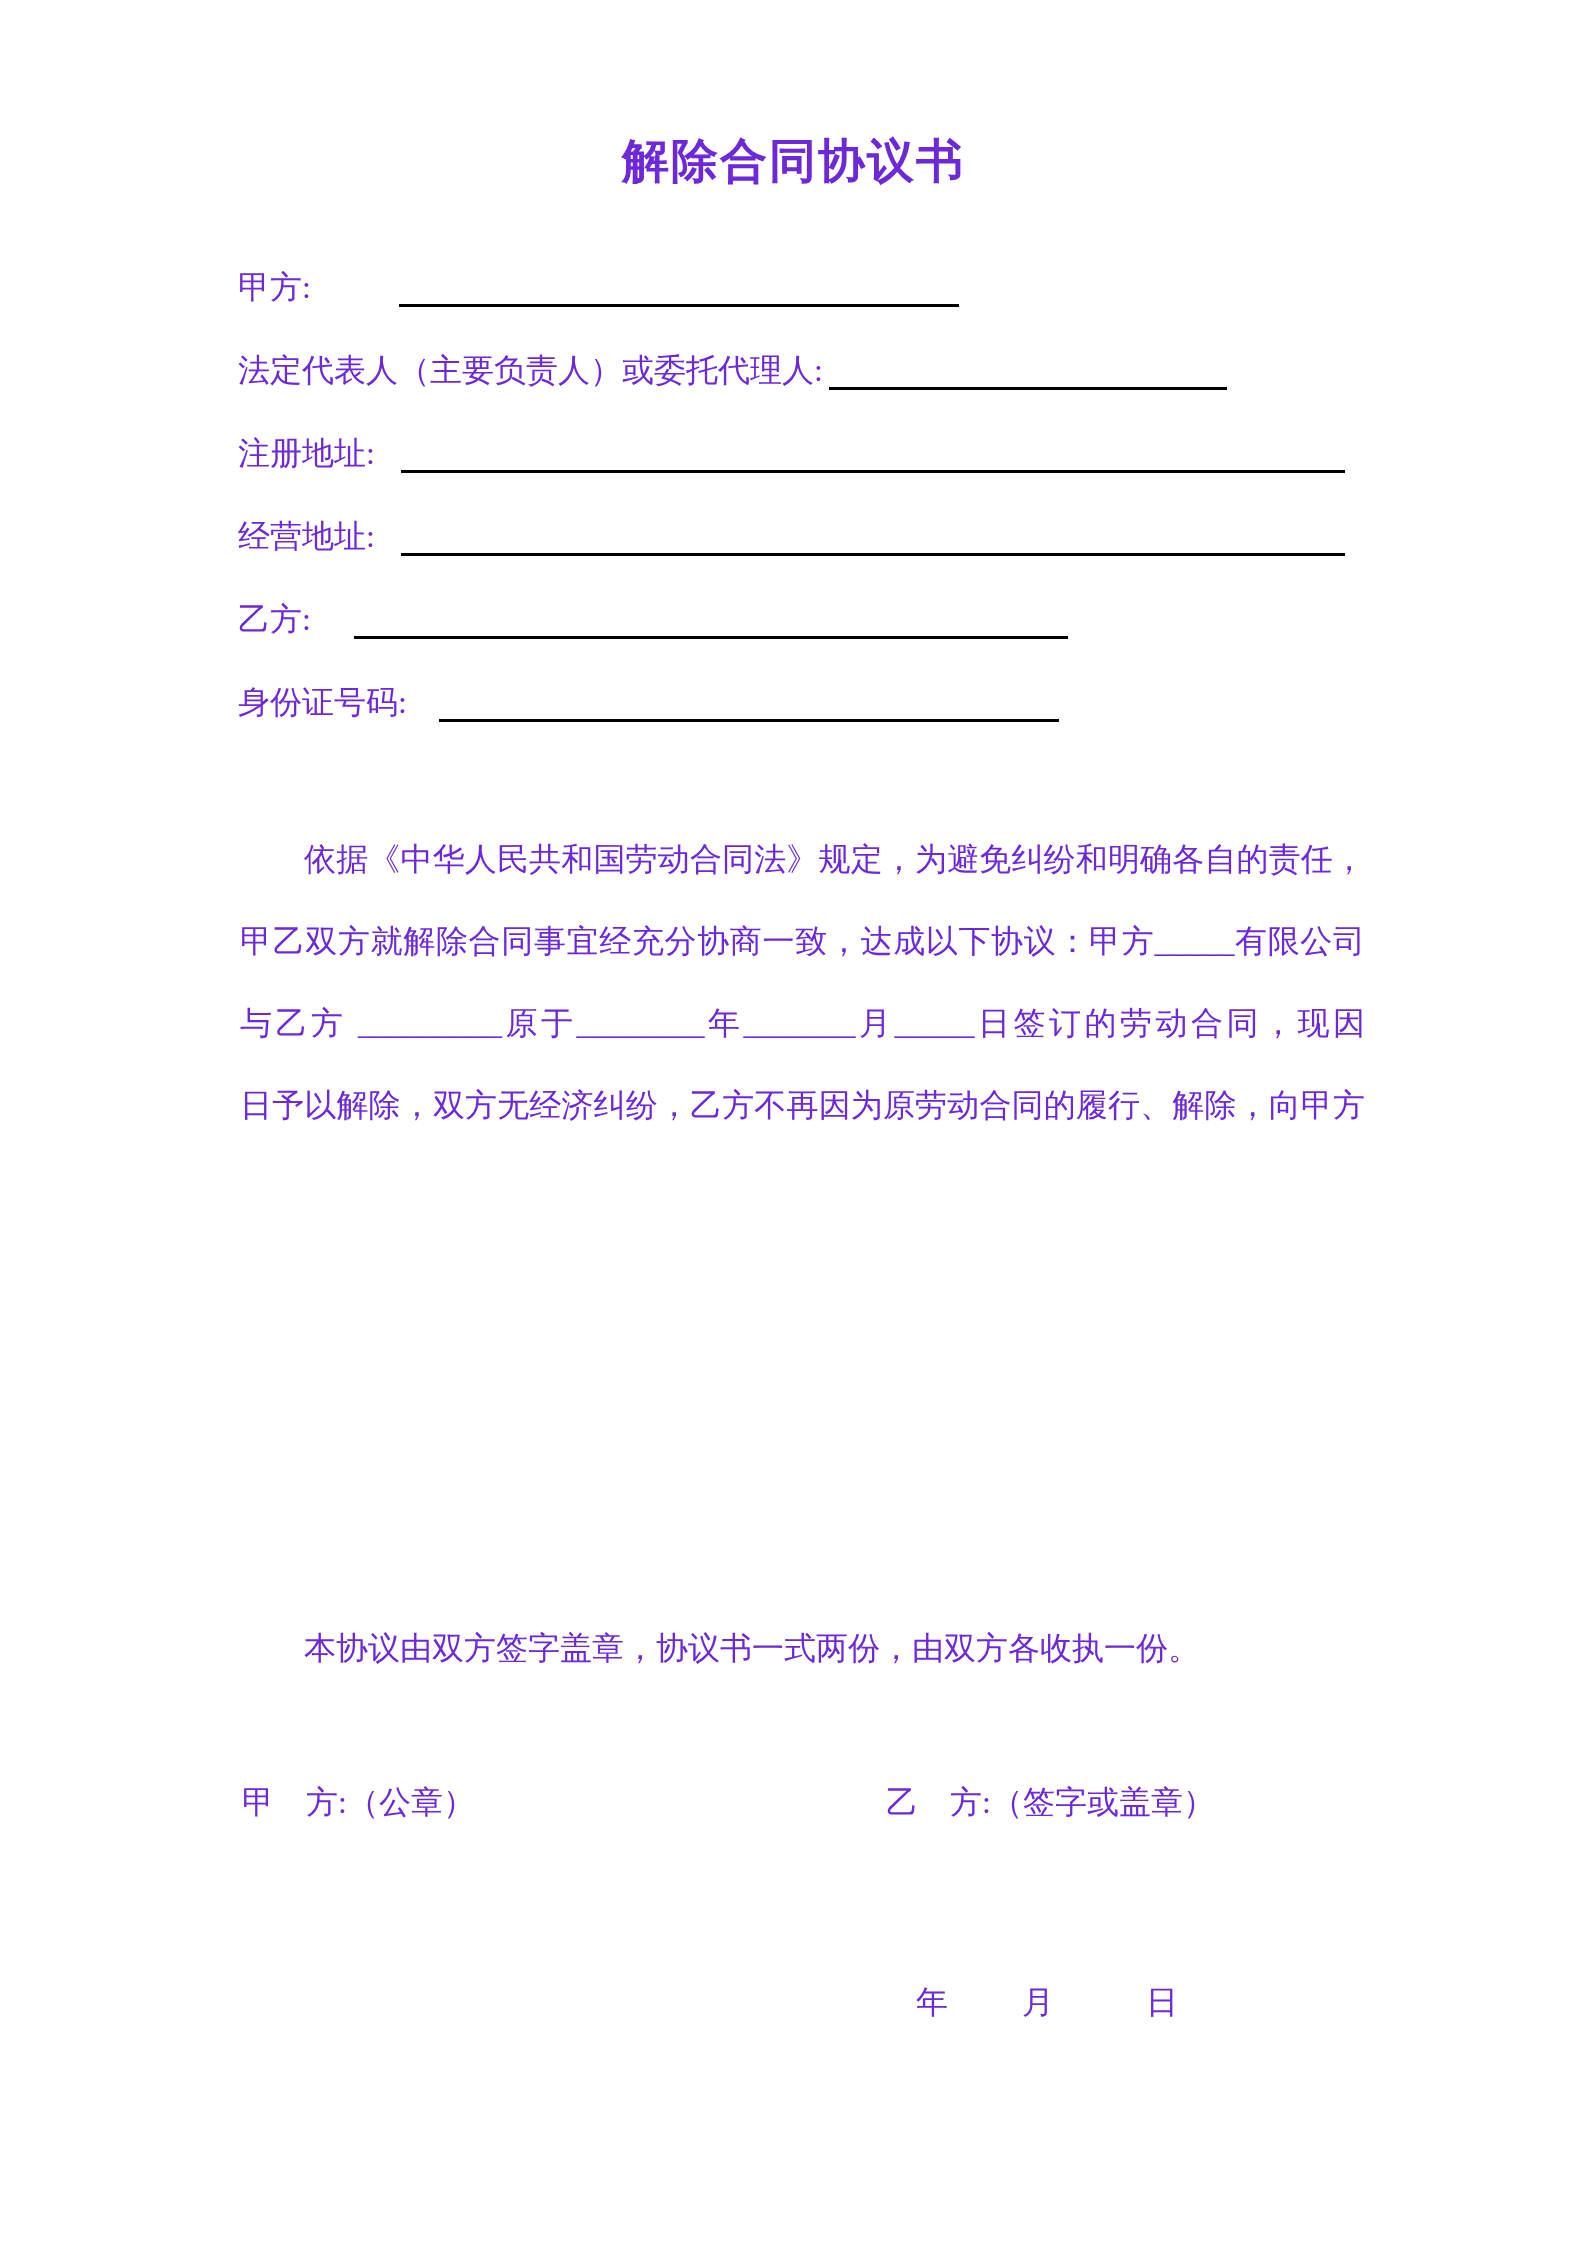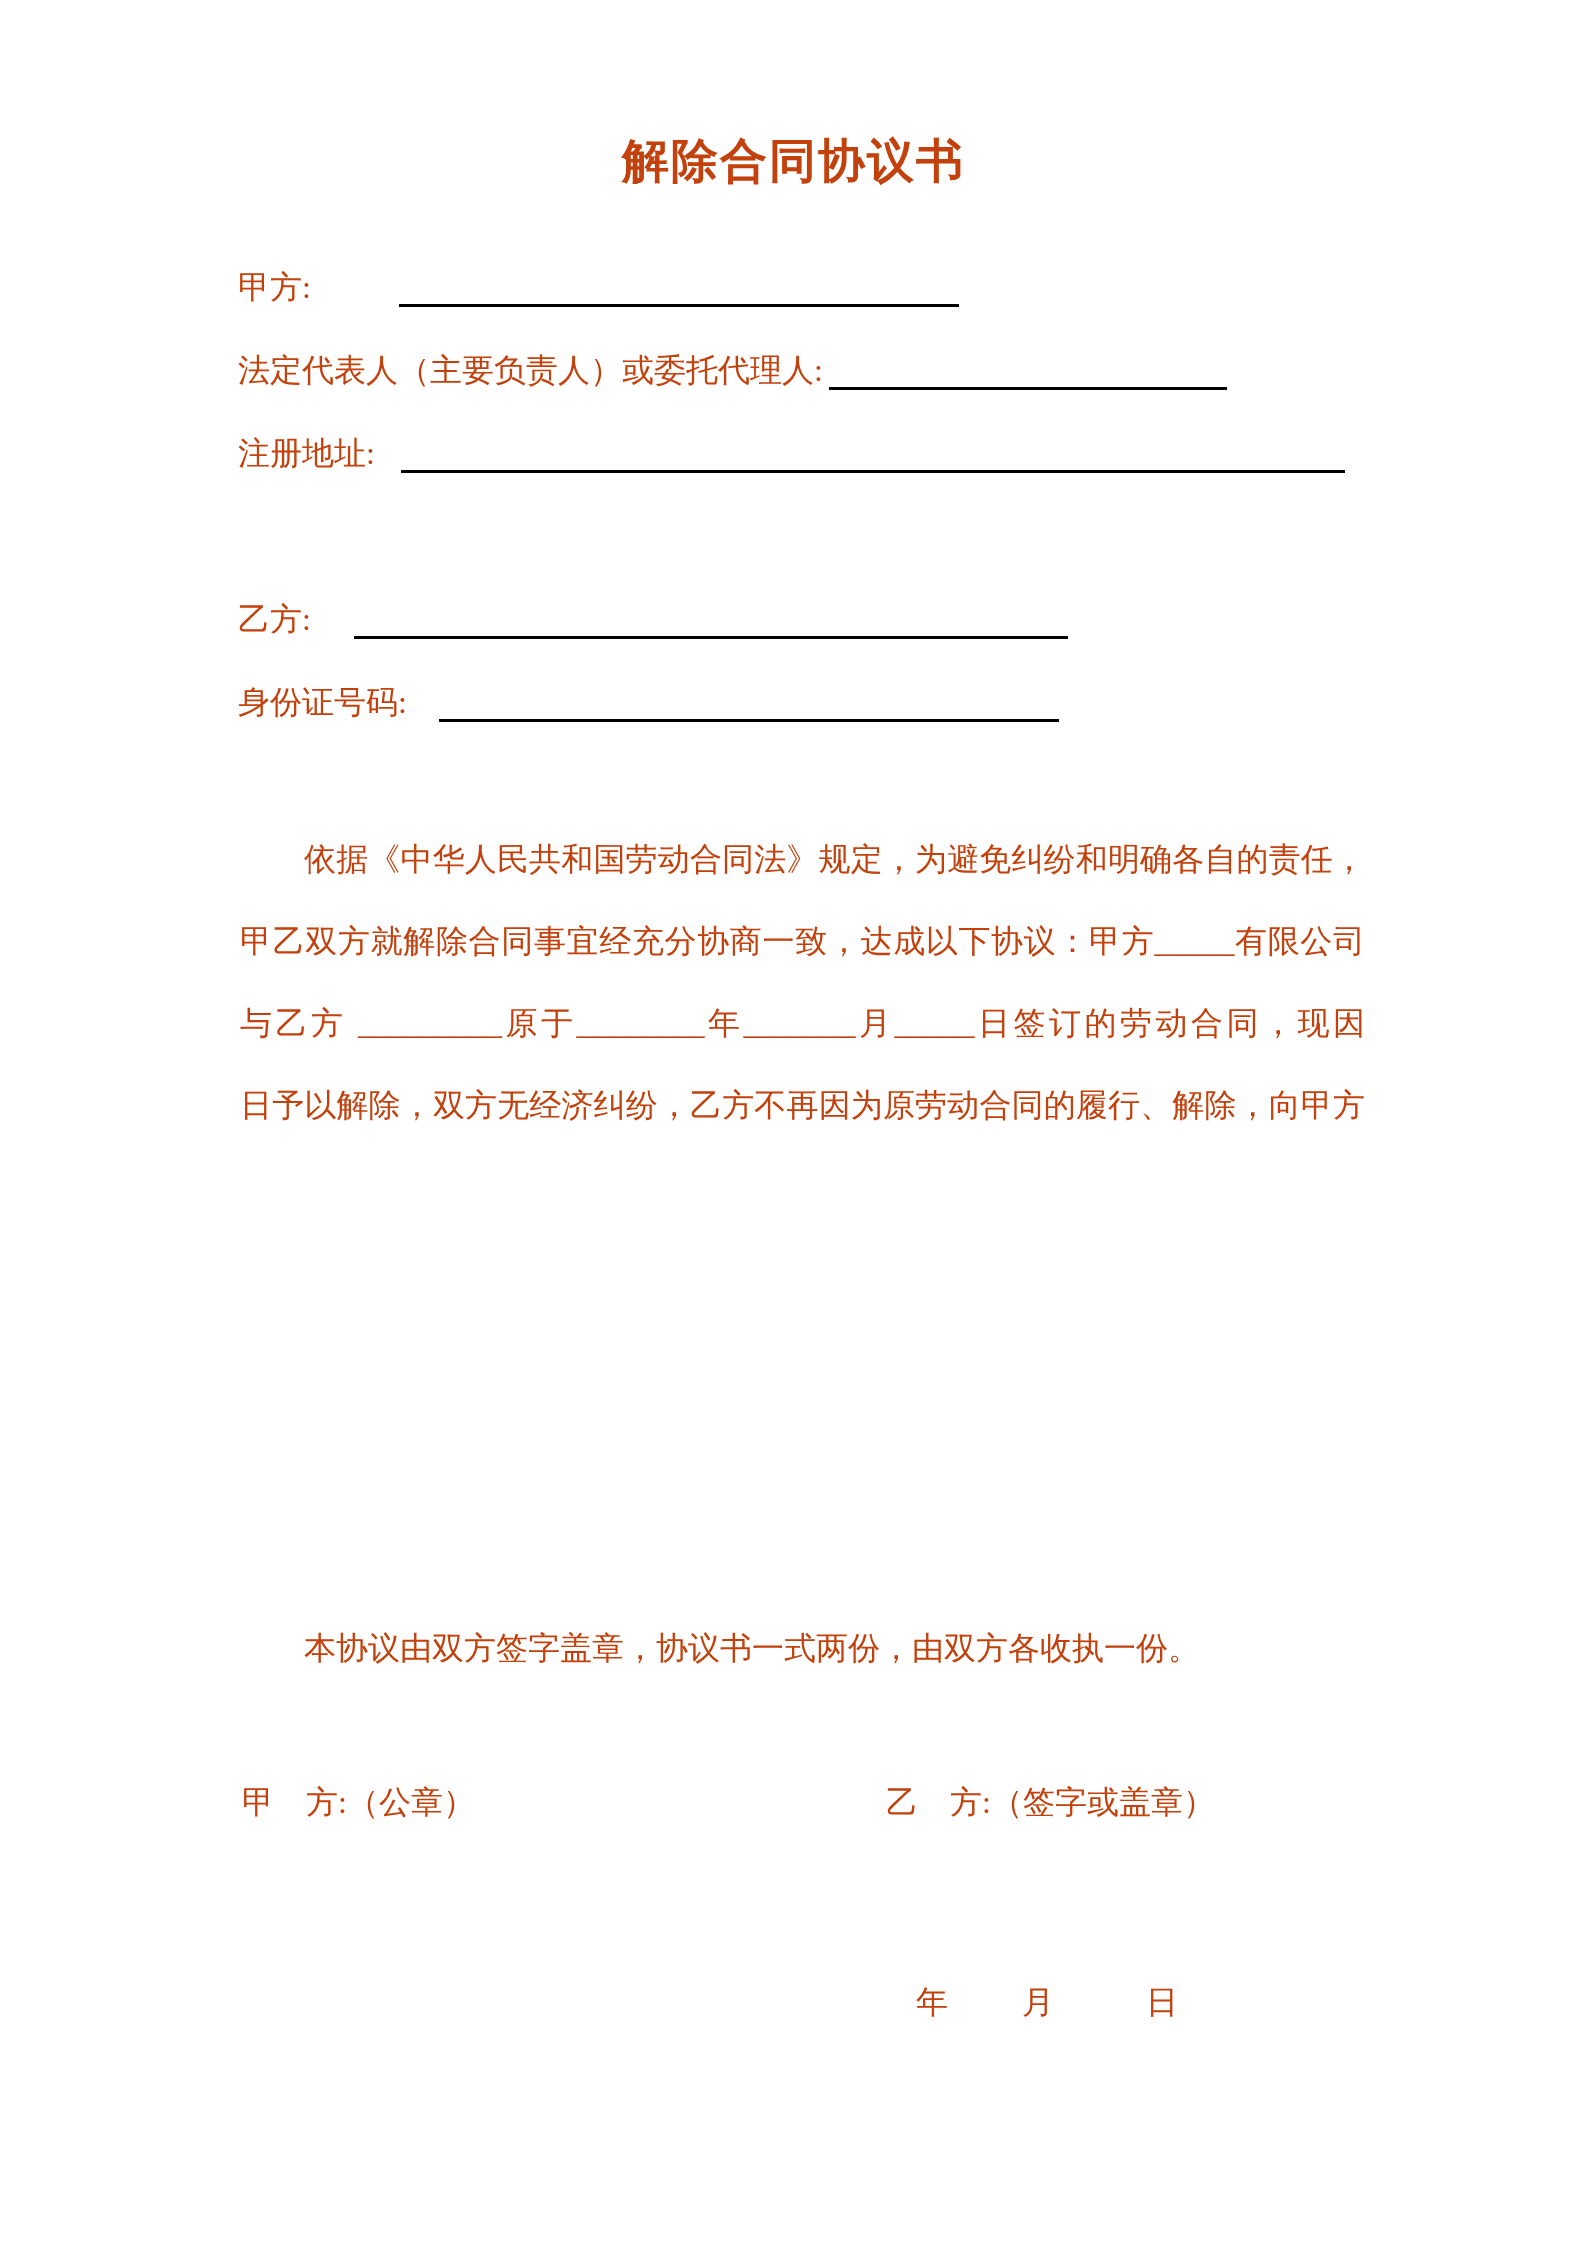--- a/index.html
+++ b/index.html
@@ -5,21 +5,21 @@
   html, body {
     margin: 0;
     padding: 0;
     background: #ffffff;
   }
   .page {
     position: relative;
     width: 1587px;
     height: 2245px;
     background: #ffffff;
-    color: #c2410c;
+    color: #6d28d9;
     font-family: "Liberation Serif", "DejaVu Serif", serif;
     font-size: 32px;
     overflow: hidden;
   }
   .title {
     position: absolute;
     top: 133px;
     left: 0;
     right: 0;
     margin: 0;
@@ -114,20 +114,24 @@
   <div class="field-row row-2">
     <span>法定代表人（主要负责人）或委托代理人:</span>
     <span class="fline fl-2"></span>
   </div>
 
   <div class="field-row row-3">
     <span>注册地址:</span>
     <span class="fline fl-3"></span>
   </div>
 
+  <div class="field-row row-4">
+    <span>经营地址:</span>
+    <span class="fline fl-4"></span>
+  </div>
 
   <div class="field-row row-5">
     <span>乙方:</span>
     <span class="fline fl-5"></span>
   </div>
 
   <div class="field-row row-6">
     <span>身份证号码:</span>
     <span class="fline fl-6"></span>
   </div>

